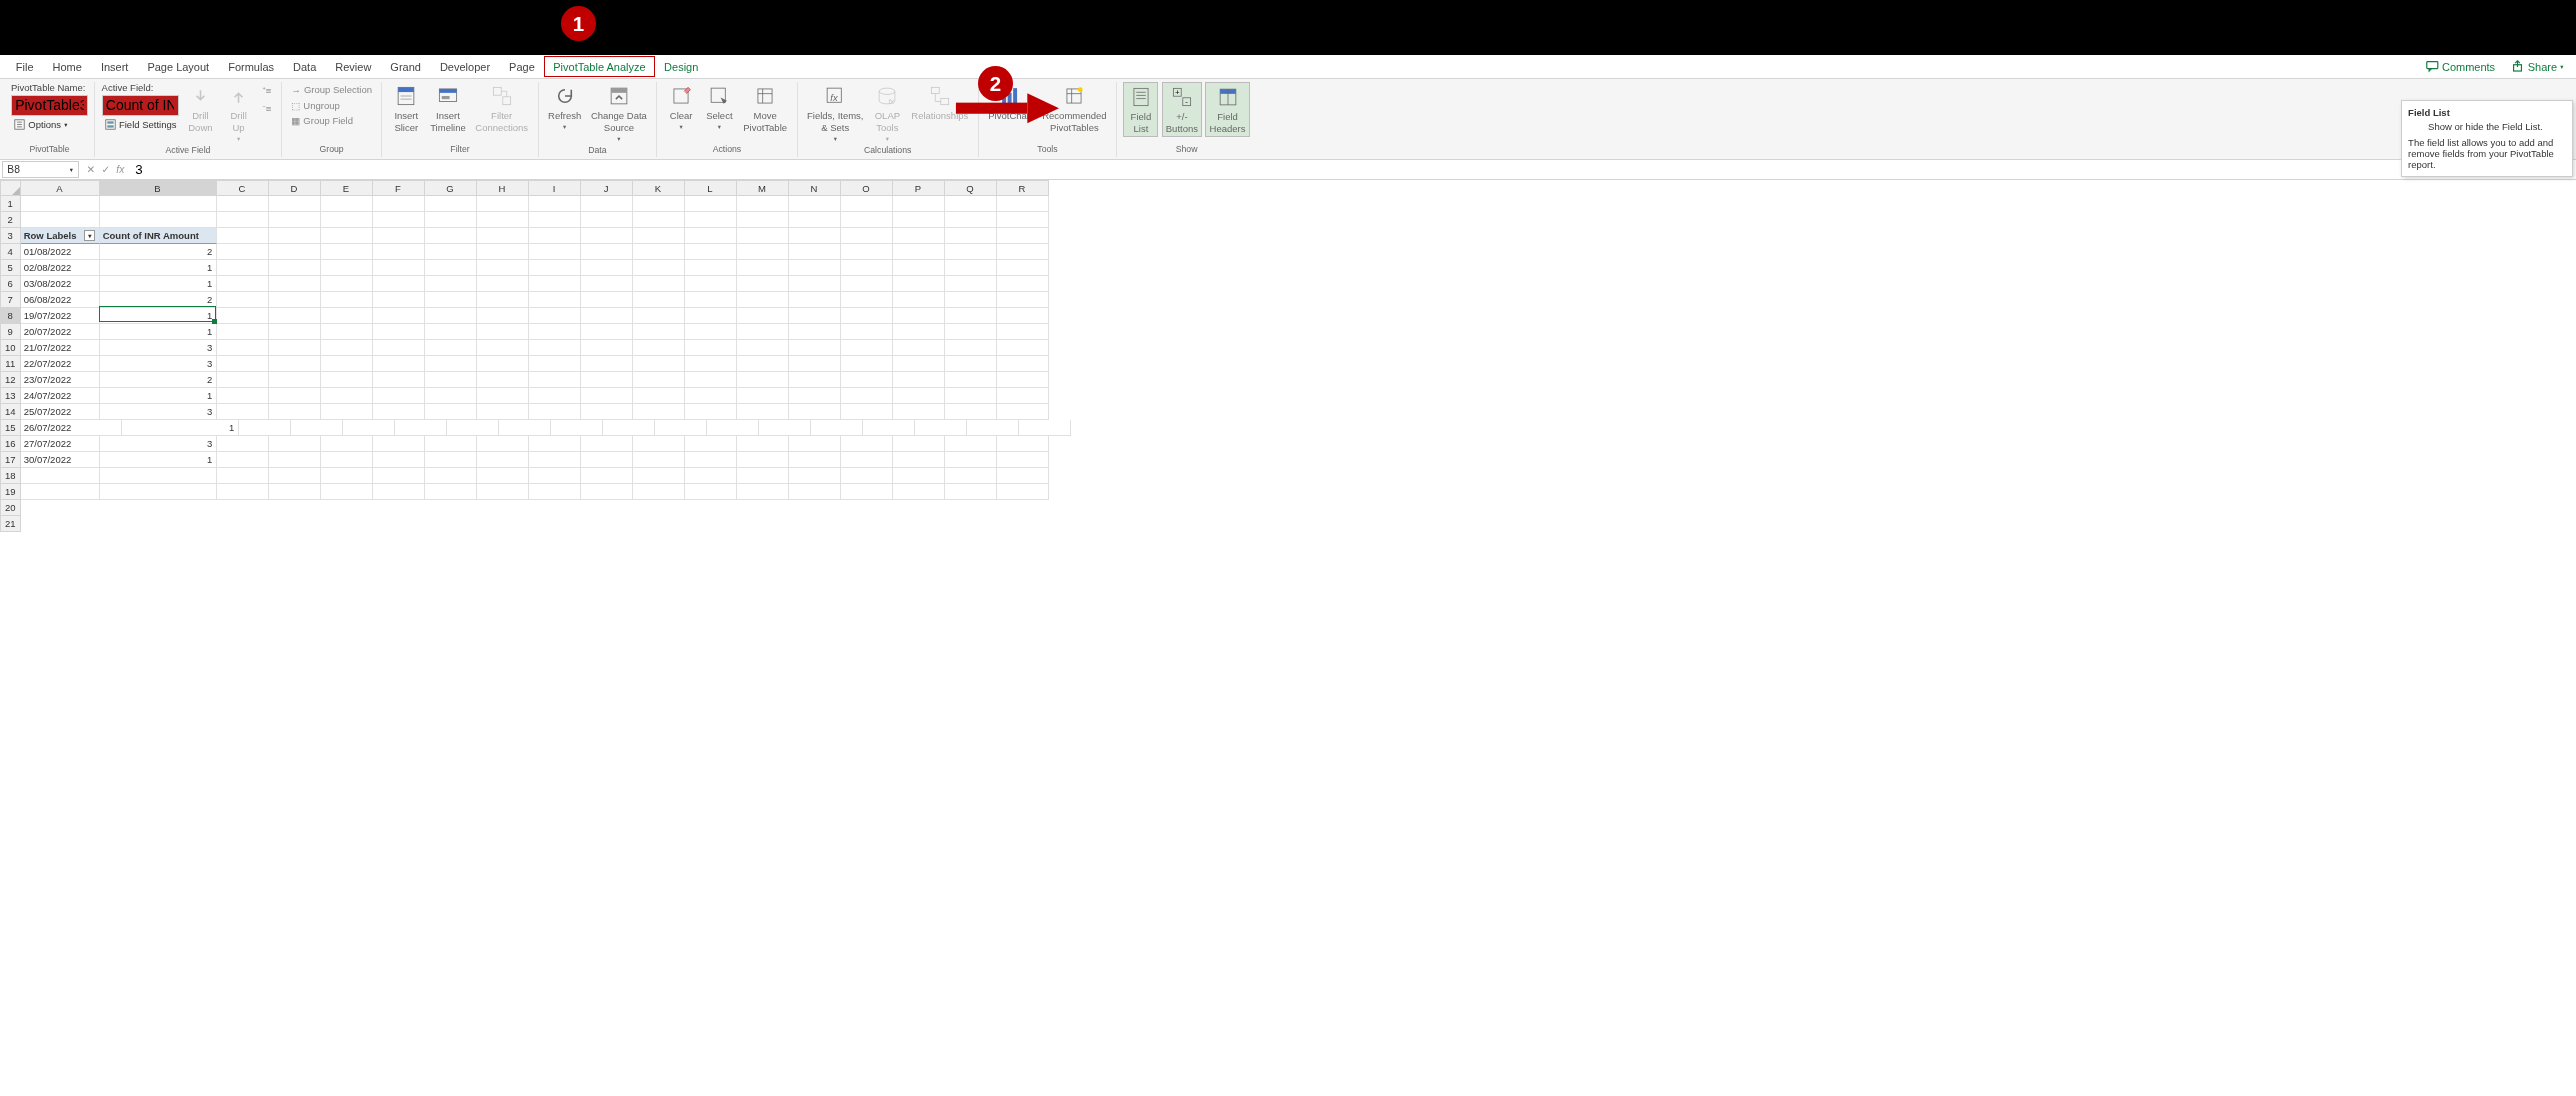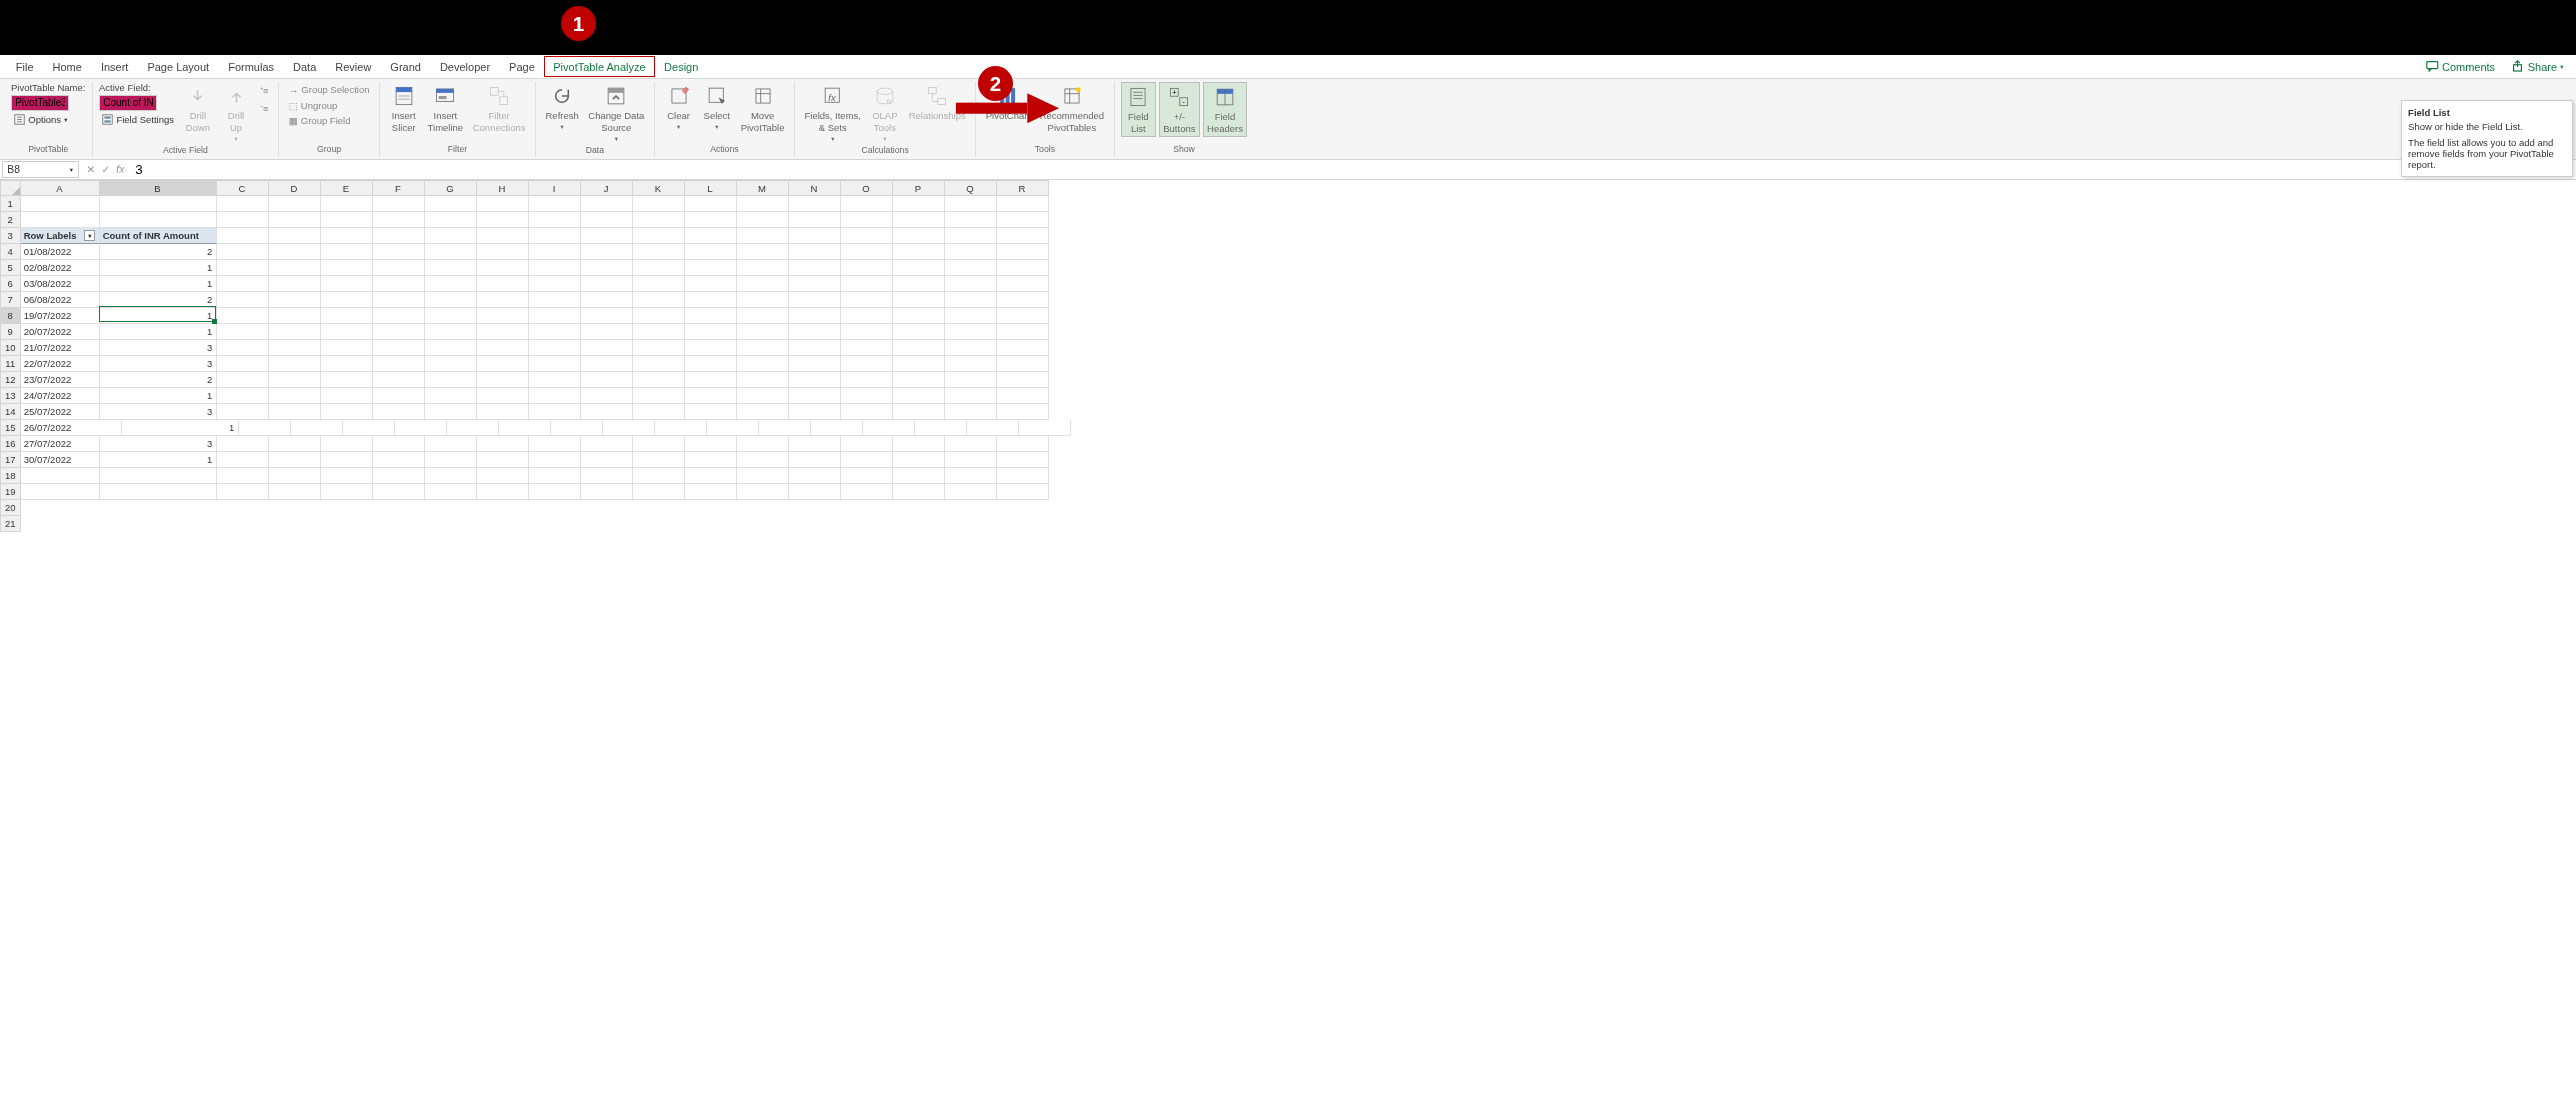--- a/index.html
+++ b/index.html
@@ -15,21 +15,21 @@
 .comments-btn { display: flex; align-items: center; gap: 3.2px; padding: 3.2px 6.3px; border: 0.8px solid transparent; color: #0f7b3e; cursor: pointer; font-size: 11px; }
 .share-btn { display: flex; align-items: center; gap: 3.2px; padding: 3.2px 6.3px; color: #0f7b3e; cursor: pointer; font-size: 11px; }
 
 .ribbon { display: flex; background: #f5f5f5; border-bottom: 0.8px solid #d4d4d4; padding: 3.2px 4.7px 1.6px; position: relative; }
 .ribbon-group { display: flex; flex-direction: column; align-items: center; border-right: 0.8px solid #e0e0e0; padding: 0 6.3px; }
 .ribbon-group-content { display: flex; align-items: flex-start; gap: 3.2px; min-height: 60px; }
 .ribbon-group-label { font-size: 8.7px; color: #666; margin-top: 1.6px; padding-bottom: 1.6px; }
 
 .vstack { display: flex; flex-direction: column; gap: 1.6px; }
 .field-label { font-size: 9.5px; color: #444; }
-.name-input { width: 58px; border: 0.8px solid #ccc; padding: 1.6px 3.2px; font-size: 10px; background: #be185d; }
+.name-input { width: 77px; border: 0.8px solid #ccc; padding: 1.6px 3.2px; font-size: 14px; background: #b91c1c; }
 .small-btn { display: flex; align-items: center; gap: 3.2px; font-size: 9.5px; color: #888; padding: 1.6px 3.2px; cursor: pointer; }
 .small-btn.enabled { color: #333; }
 
 .big-btn { display: flex; flex-direction: column; align-items: center; justify-content: flex-end; gap: 1.6px; padding: 1.6px 3.2px; cursor: pointer; min-width: 35px; color: #666; font-size: 9.5px; text-align: center; line-height: 1.2; }
 .big-btn .icon-box { width: 25px; height: 25px; display: flex; align-items: center; justify-content: center; }
 .big-btn.disabled { opacity: 0.5; }
 .big-btn.toggled { background: #d8e8d8; border: 0.8px solid #bbb; }
 
 .dropdown-indicator { font-size: 6.3px; }
 
@@ -54,21 +54,21 @@
 .cell.right { justify-content: flex-end; }
 .cell.hdr-cell { background: #dce6f1; font-weight: bold; border-bottom: 0.8px solid #999; }
 .cell.total-cell { background: #dce6f1; font-weight: bold; border-top: 0.8px solid #999; }
 .active-cell { position: absolute; border: 1.6px solid #0f7b3e; pointer-events: none; }
 .active-cell::after { content: ''; position: absolute; right: -2.4px; bottom: -2.4px; width: 4.7px; height: 4.7px; background: #0f7b3e; }
 
 .filter-icon { width: 11px; height: 11px; border: 0.8px solid #999; display: inline-flex; align-items: center; justify-content: center; font-size: 6.3px; background: #fff; margin-left: auto; }
 
 .tooltip-box { position: absolute; right: 3.2px; top: 100px; width: 172px; background: #fff; border: 0.8px solid #ccc; box-shadow: 1.6px 1.6px 4.7px rgba(0,0,0,0.2); padding: 6.3px; font-size: 9.5px; z-index: 100; }
 .tooltip-title { font-weight: bold; margin-bottom: 3.2px; }
-.tooltip-desc1 { margin-bottom: 4.7px; }
+.tooltip-desc1 { margin-bottom: 4.7px; margin-left: 20px; }
 
 .annotation { position: absolute; z-index: 200; }
 .anno-circle { width: 35px; height: 35px; border-radius: 50%; background: #c00000; color: #fff; display: flex; align-items: center; justify-content: center; font-size: 20.5px; font-weight: bold; }
 
 svg { display: block; }
 </style>
 </head>
 <body>
 
 <div class="black-bar"></div>

